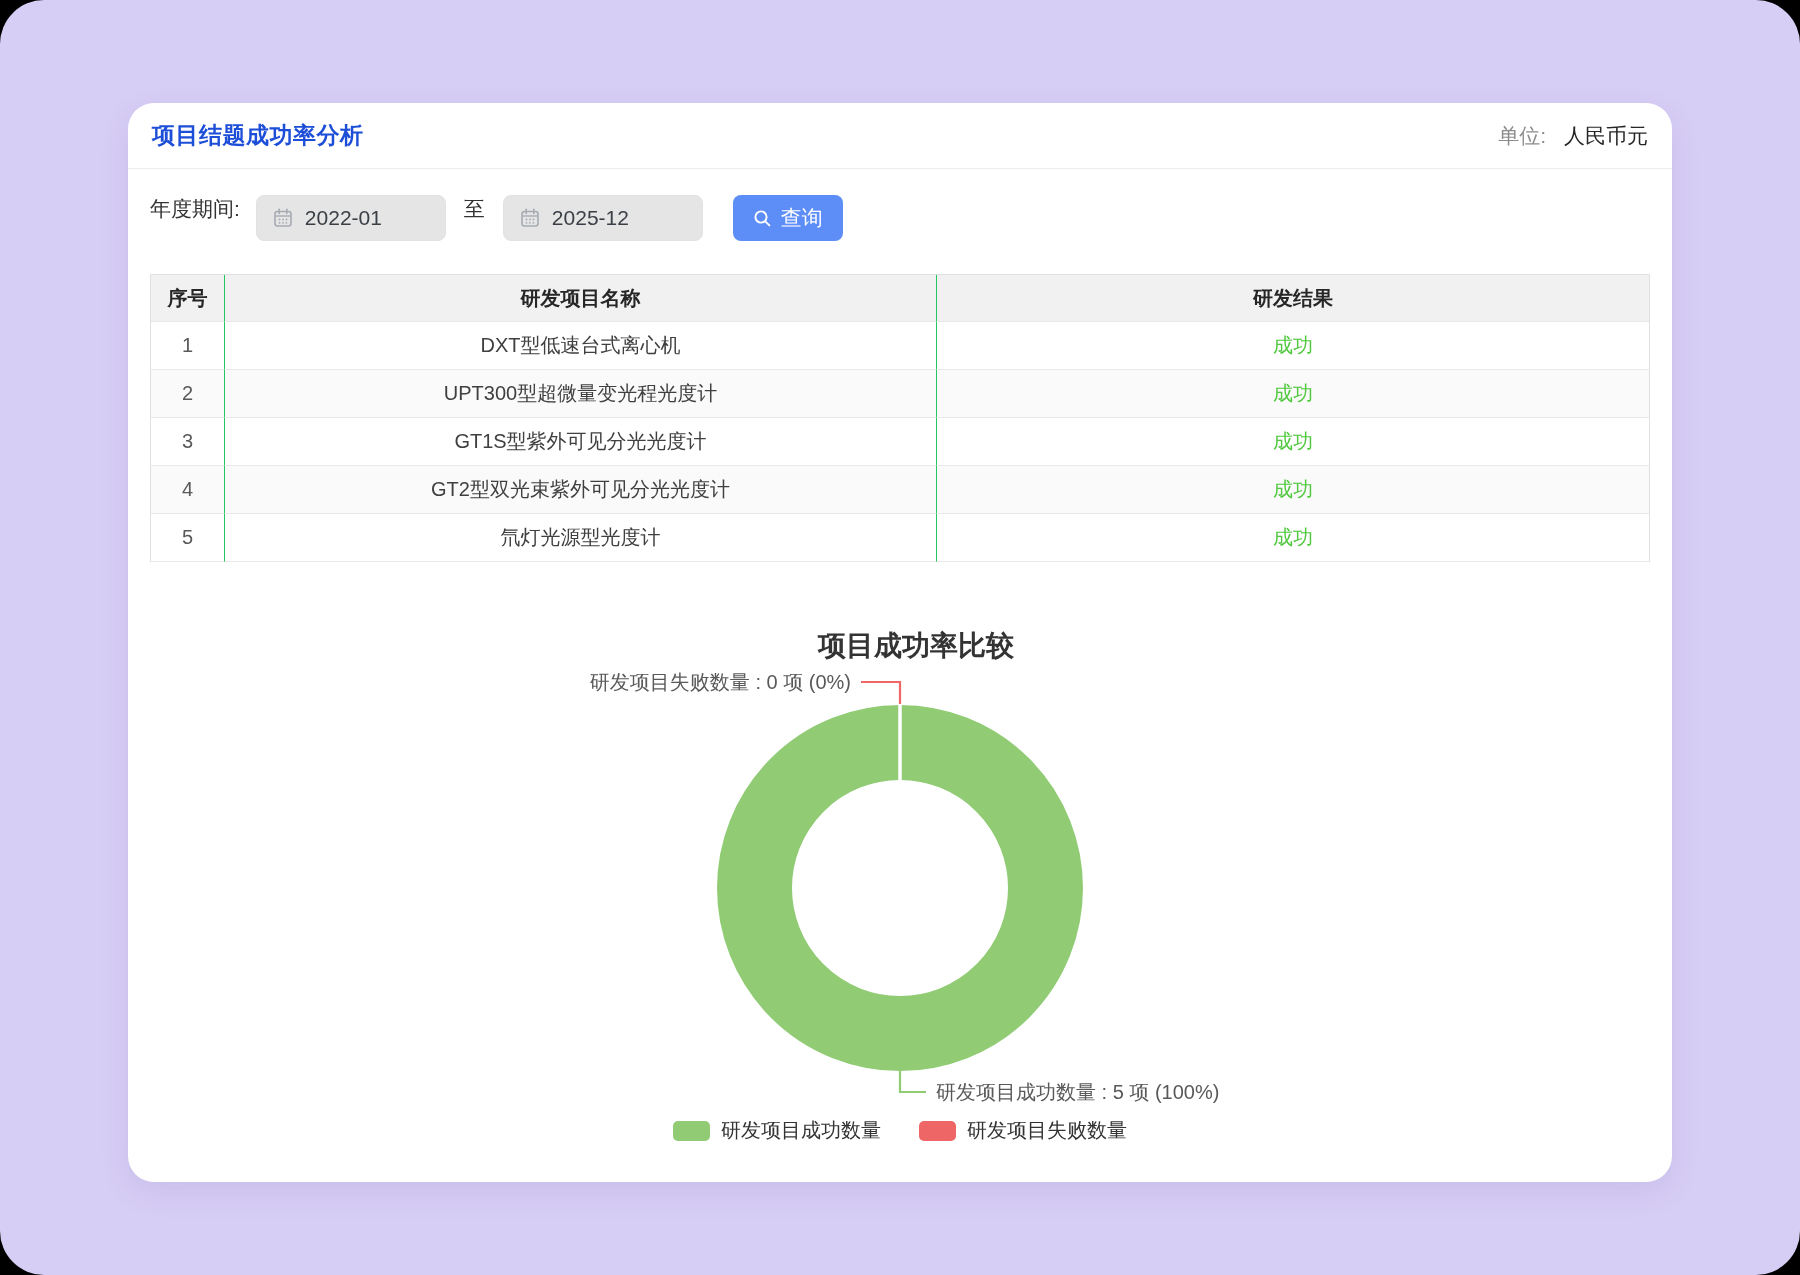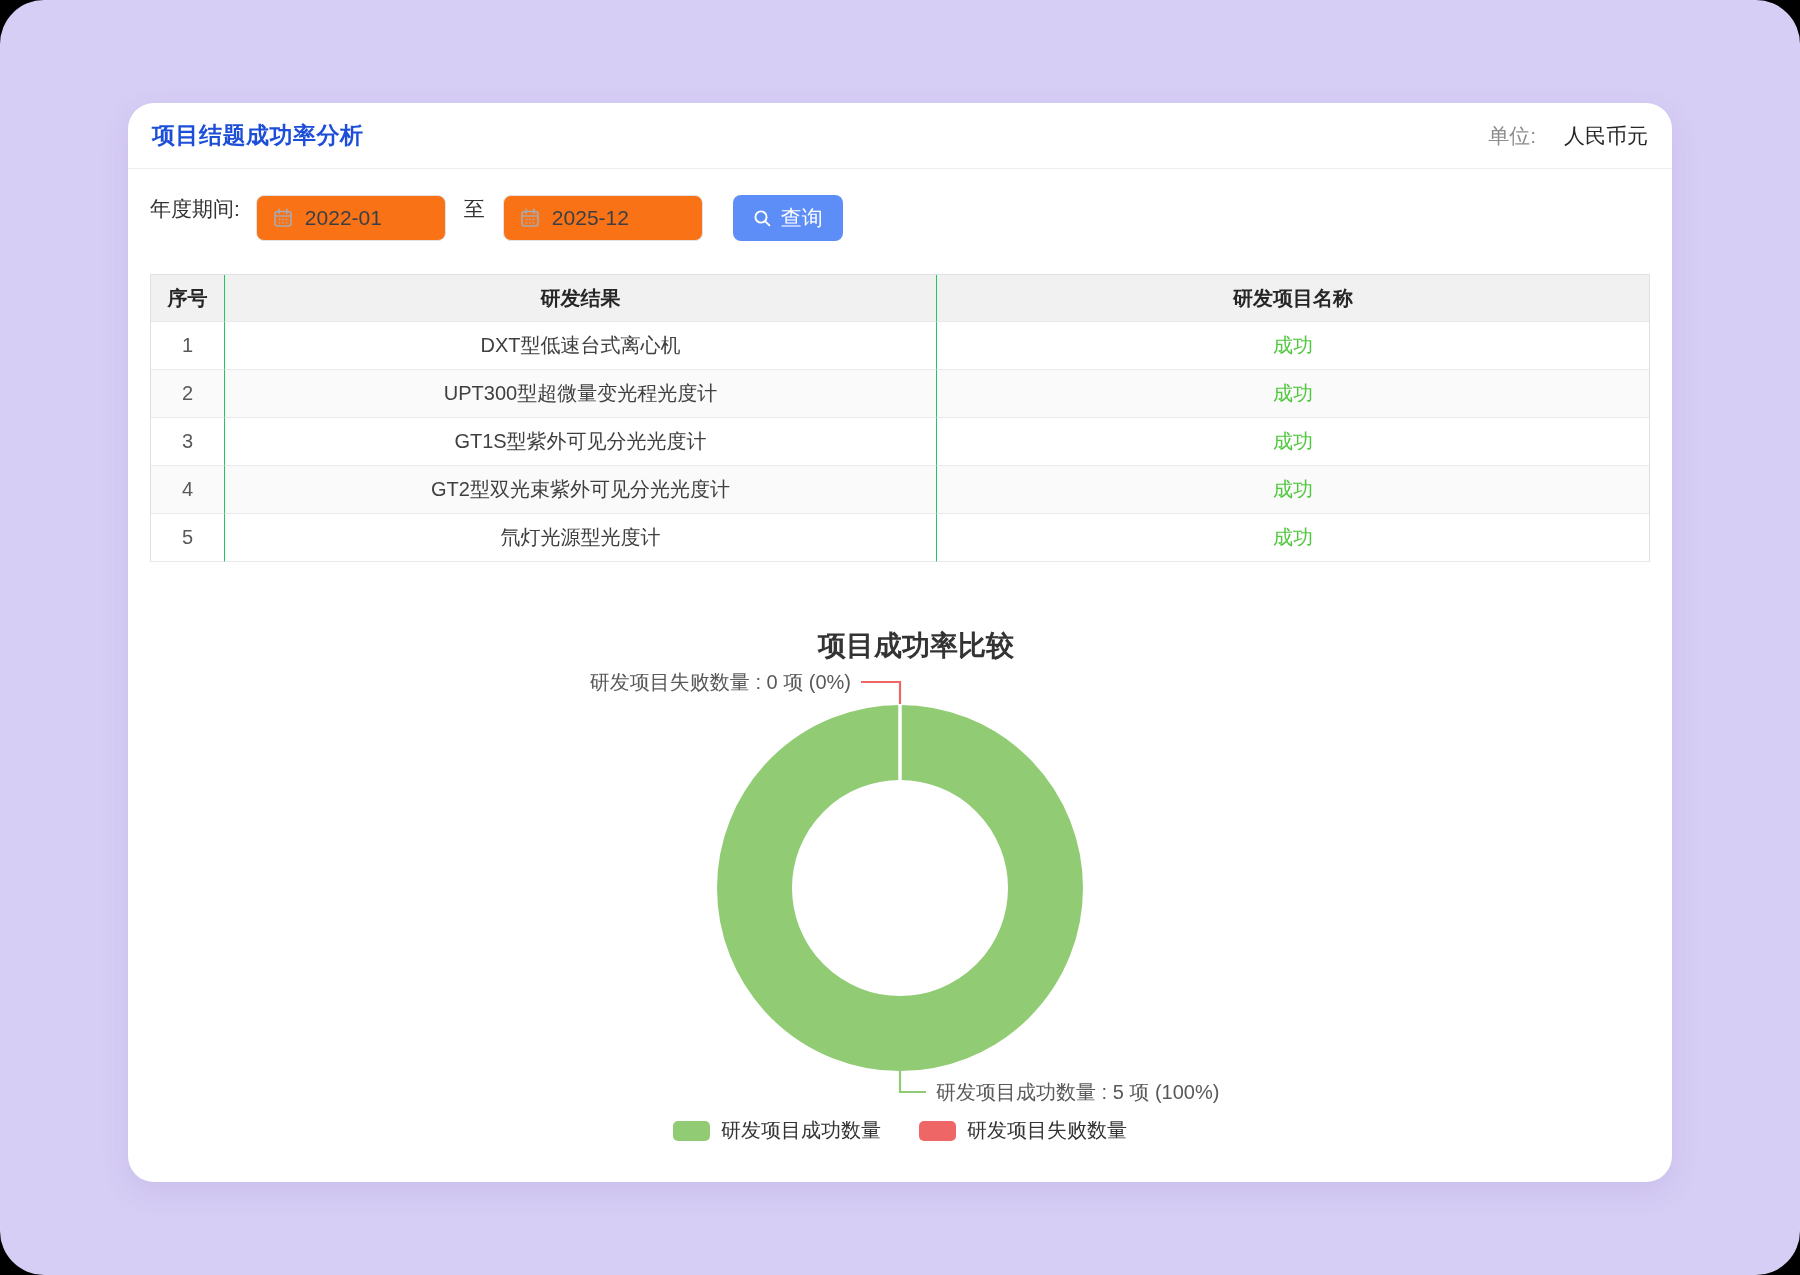--- a/index.html
+++ b/index.html
@@ -16,31 +16,31 @@
     background:#ffffff;border-radius:26px;
     box-shadow:0 10px 30px rgba(80,60,160,0.10);
   }
   
   .card-header{
     position:absolute;top:0;left:0;right:0;height:66px;
     display:flex;align-items:center;justify-content:space-between;
     padding:0 24px;box-sizing:border-box;border-bottom:1px solid #ededed;
   }
   .page-title{font-size:23px;font-weight:700;color:#1d4ed8;letter-spacing:0.5px;}
-  .unit-wrap{display:flex;align-items:center;gap:28px;}
+  .unit-wrap{display:flex;align-items:center;gap:18px;}
   .unit-label{font-size:21px;color:#8c8c8c;}
   .unit-value{font-size:21px;color:#262626;font-weight:500;}
   
   .filter-row{
     position:absolute;top:92px;left:22px;display:flex;height:46px;
   }
   .filter-label{font-size:21px;color:#333;margin-right:16px;}
   .date-input{
     display:flex;align-items:center;gap:12px;height:46px;box-sizing:border-box;
-    border:1px solid #e2e2e6;border-radius:8px;background:#f97316;padding:0 16px;
+    border:1px solid #e2e2e6;border-radius:8px;background:#e5e5e5;padding:0 16px;
     cursor:pointer;
   }
   .date-input.start{width:190px;}
   .date-input.end{width:200px;}
   .date-text{font-size:21px;color:#3a3f45;}
   .to-label{font-size:21px;color:#333;margin:0 18px;}
   .query-btn{
     margin-left:30px;width:110px;height:46px;border:none;border-radius:8px;
     background:#5d8df6;color:#fff;font-size:21px;
     display:flex;align-items:center;justify-content:center;gap:9px;cursor:pointer;
@@ -132,22 +132,22 @@
           <circle cx="8" cy="8" r="5.6" fill="none" stroke="#ffffff" stroke-width="1.9"></circle>
           <line x1="12.3" y1="12.3" x2="16.4" y2="16.4" stroke="#ffffff" stroke-width="1.9" stroke-linecap="round"></line>
         </svg>
         <span>查询</span>
       </button>
     </div>
 
     <div class="rd-table">
       <div class="t-row head">
         <div class="t-cell">序号</div>
+        <div class="t-cell">研发项目名称</div>
         <div class="t-cell">研发结果</div>
-        <div class="t-cell">研发项目名称</div>
       </div>
       <div class="t-row">
         <div class="t-cell cell-no">1</div>
         <div class="t-cell">DXT型低速台式离心机</div>
         <div class="t-cell cell-result">成功</div>
       </div>
       <div class="t-row stripe">
         <div class="t-cell cell-no">2</div>
         <div class="t-cell">UPT300型超微量变光程光度计</div>
         <div class="t-cell cell-result">成功</div>

